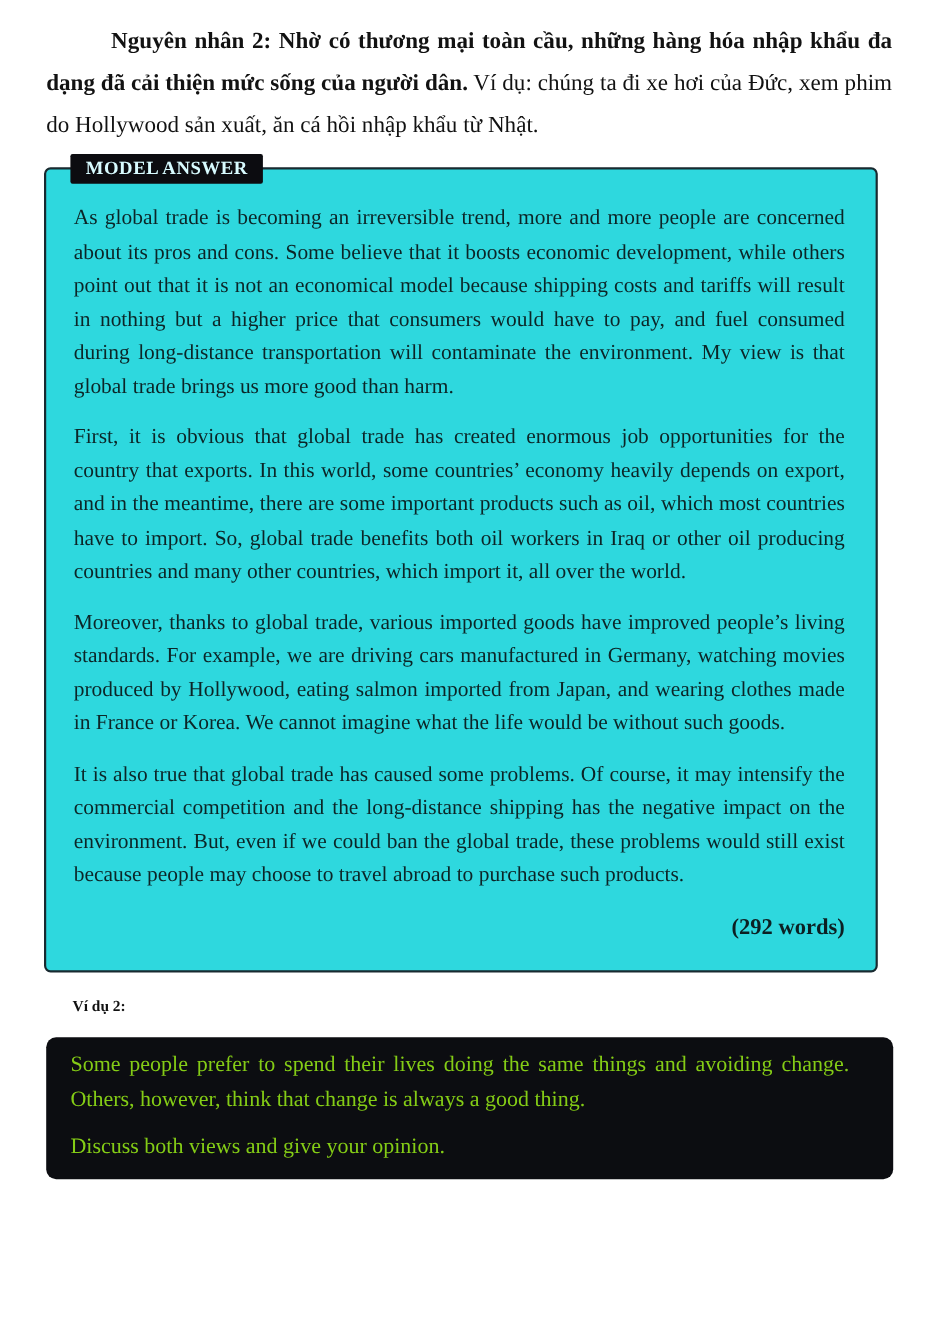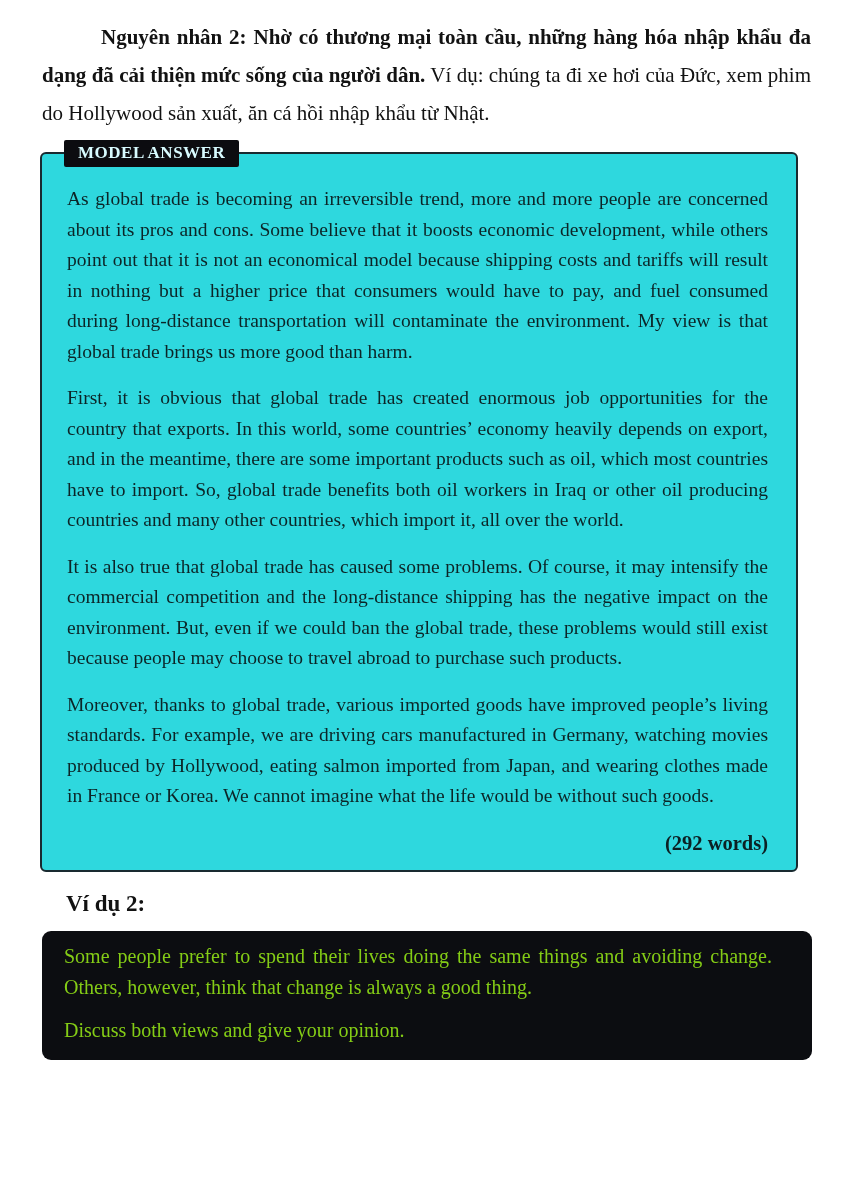--- a/index.html
+++ b/index.html
@@ -33,40 +33,40 @@
     letter-spacing: 0.5px;
     padding: 3px 14px 4px 14px;
     border-radius: 2px;
     z-index: 2;
     text-align: center;
   }
   .cyan-box {
     background: #2ed8de;
     border: 2px solid #192a30;
     border-radius: 6px;
-    padding: 30px 28px 4px 25px;
+    padding: 30px 28px 16px 25px;
   }
   .cyan-box p {
     margin: 0 0 16px 0;
     font-size: 19.5px;
     line-height: 30.5px;
     text-align: justify;
     color: #0c2527;
   }
   .word-count {
     text-align: right !important;
     font-weight: bold;
     font-size: 20.5px !important;
     margin: 2px 0 8px 0 !important;
     color: #0c2023 !important;
   }
 
   .example-label {
     margin: 18px 0 0 66px;
-    font-size: 23px;
+    font-size: 14px;
     font-weight: bold;
     line-height: 28px;
   }
 
   .prompt-box {
     margin: 13px 39px 0 42px;
     background: #0c0d11;
     border-radius: 9px;
     padding: 10px 40px 14px 22px;
     color: #84cc16;
@@ -86,22 +86,22 @@
 
   <p class="intro"><b>Nguyên nhân 2: Nhờ có thương mại toàn cầu, những hàng hóa nhập khẩu đa dạng đã cải thiện mức sống của người dân.</b><span> Ví dụ: chúng ta đi xe hơi của Đức, xem phim do Hollywood sản xuất, ăn cá hồi nhập khẩu từ Nhật.</span></p>
 
   <div class="model-section">
     <div class="badge">
       <span>MODEL ANSWER</span>
     </div>
     <div class="cyan-box">
       <p>As global trade is becoming an irreversible trend, more and more people are concerned about its pros and cons. Some believe that it boosts economic development, while others point out that it is not an economical model because shipping costs and tariffs will result in nothing but a higher price that consumers would have to pay, and fuel consumed during long-distance transportation will contaminate the environment. My view is that global trade brings us more good than harm.</p>
       <p>First, it is obvious that global trade has created enormous job opportunities for the country that exports. In this world, some countries’ economy heavily depends on export, and in the meantime, there are some important products such as oil, which most countries have to import. So, global trade benefits both oil workers in Iraq or other oil producing countries and many other countries, which import it, all over the world.</p>
+      <p>Moreover, thanks to global trade, various imported goods have improved people’s living standards. For example, we are driving cars manufactured in Germany, watching movies produced by Hollywood, eating salmon imported from Japan, and wearing clothes made in France or Korea. We cannot imagine what the life would be without such goods.</p>
       <p>It is also true that global trade has caused some problems. Of course, it may intensify the commercial competition and the long-distance shipping has the negative impact on the environment. But, even if we could ban the global trade, these problems would still exist because people may choose to travel abroad to purchase such products.</p>
-      <p>Moreover, thanks to global trade, various imported goods have improved people’s living standards. For example, we are driving cars manufactured in Germany, watching movies produced by Hollywood, eating salmon imported from Japan, and wearing clothes made in France or Korea. We cannot imagine what the life would be without such goods.</p>
       <p class="word-count">(292 words)</p>
     </div>
   </div>
 
   <p class="example-label">Ví dụ 2:</p>
 
   <div class="prompt-box">
     <p>Some people prefer to spend their lives doing the same things and avoiding change. Others, however, think that change is always a good thing.</p>
     <p>Discuss both views and give your opinion.</p>
   </div>

